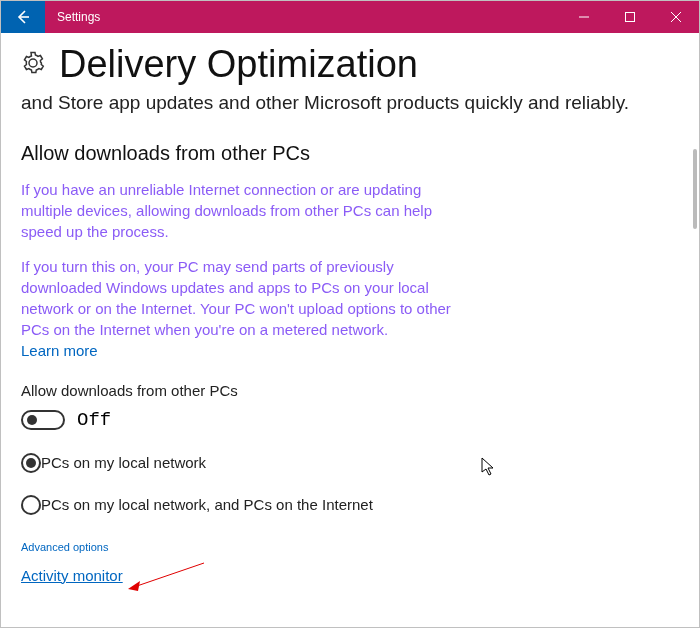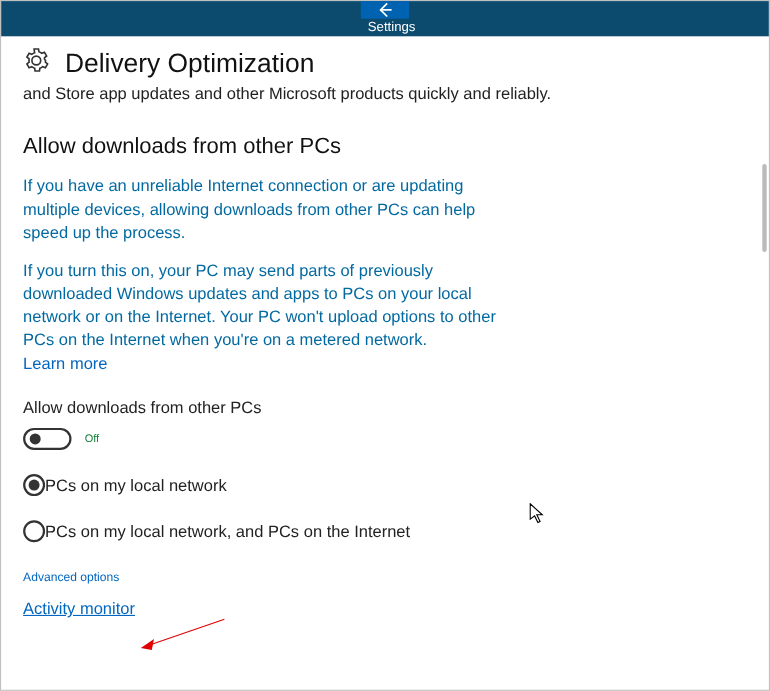--- a/index.html
+++ b/index.html
@@ -1,33 +1,33 @@
 <!DOCTYPE html>
 <html><head>
   <meta charset="utf-8">
   <style>
     * { margin:0; padding:0; box-sizing:border-box; font-family:"Segoe UI",Arial,sans-serif; }
     body { width:700px; height:628px; background:#fff; border:1px solid #c0c0c0; overflow:hidden; position:relative; }
-    .titlebar { height:32px; background:#0c4a6e; color:#fff; display:flex; align-items:center;flex-direction:column; }
+    .titlebar { height:32px; background:#be185d; color:#fff; display:flex; align-items:center; }
     .back-btn { width:44px; height:32px; display:flex; align-items:center; justify-content:center; background:#0063b1; }
     .title { flex:0 0 auto; padding-left:12px; font-size:12px; }
     .spacer { flex:1; }
     .winctl { width:46px; height:32px; display:flex; align-items:center; justify-content:center; }
     .content { padding:0 20px 10px 20px; position:relative; height:calc(100% - 32px); }
     .headerrow { display:flex; align-items:center; gap:14px; padding:10px 0 6px 0; }
-    .pagetitle { font-size:24px; font-weight:350; color:#111; }
-    .cutoff { font-size:15px; color:#222; line-height:1.35; margin-top:-2px; }
+    .pagetitle { font-size:38px; font-weight:350; color:#111; }
+    .cutoff { font-size:19px; color:#222; line-height:1.35; margin-top:-2px; }
     .section { font-size:20px; font-weight:400; color:#111; margin-top:26px; }
-    .para { font-size:15px; color:#0369a1; line-height:1.4; margin-top:14px; max-width:440px; }
+    .para { font-size:15px; color:#8b5cf6; line-height:1.4; margin-top:14px; max-width:440px; }
     .link { color:#0066c0; font-size:15px; margin-top:2px; display:inline-block; cursor:pointer; }
     .label { font-size:15px; color:#222; margin-top:22px; }
     .togglerow { display:flex; align-items:center; gap:12px; margin-top:10px; }
     .toggle { width:44px; height:20px; border:2px solid #333; border-radius:12px; position:relative; background:#fff; cursor:pointer; }
     .toggle .knob { position:absolute; width:10px; height:10px; background:#333; border-radius:50%; top:3px; left:4px; }
-    .togstate { font-size:10px; color:#15803d; }
+    .togstate { font-size:19px; color:#000000;font-family:Liberation Mono, monospace; }
     .radiorow { display:flex; align-items:center; gap:0; margin-top:22px; cursor:pointer; }
     .radio { width:20px; height:20px; border:2px solid #333; border-radius:50%; display:flex; align-items:center; justify-content:center; flex-shrink:0; }
     .radio.checked::after { content:""; width:10px; height:10px; background:#333; border-radius:50%; }
     .radiolabel { font-size:15px; color:#222; }
     .bottomlink { color:#0066c0; font-size:11px; margin-top:26px; cursor:pointer; }
     .bottomlink2 { color:#0066c0; font-size:15px; margin-top:14px; cursor:pointer;text-decoration:underline; }
     .scrollbar { position:absolute; right:2px; top:116px; width:4px; height:80px; background:#bbb; border-radius:2px; }
     .cursor { position:absolute; left:480px; top:456px; pointer-events:none; }
     .arrow { position:absolute; left:125px; top:560px; pointer-events:none; }
   </style>

